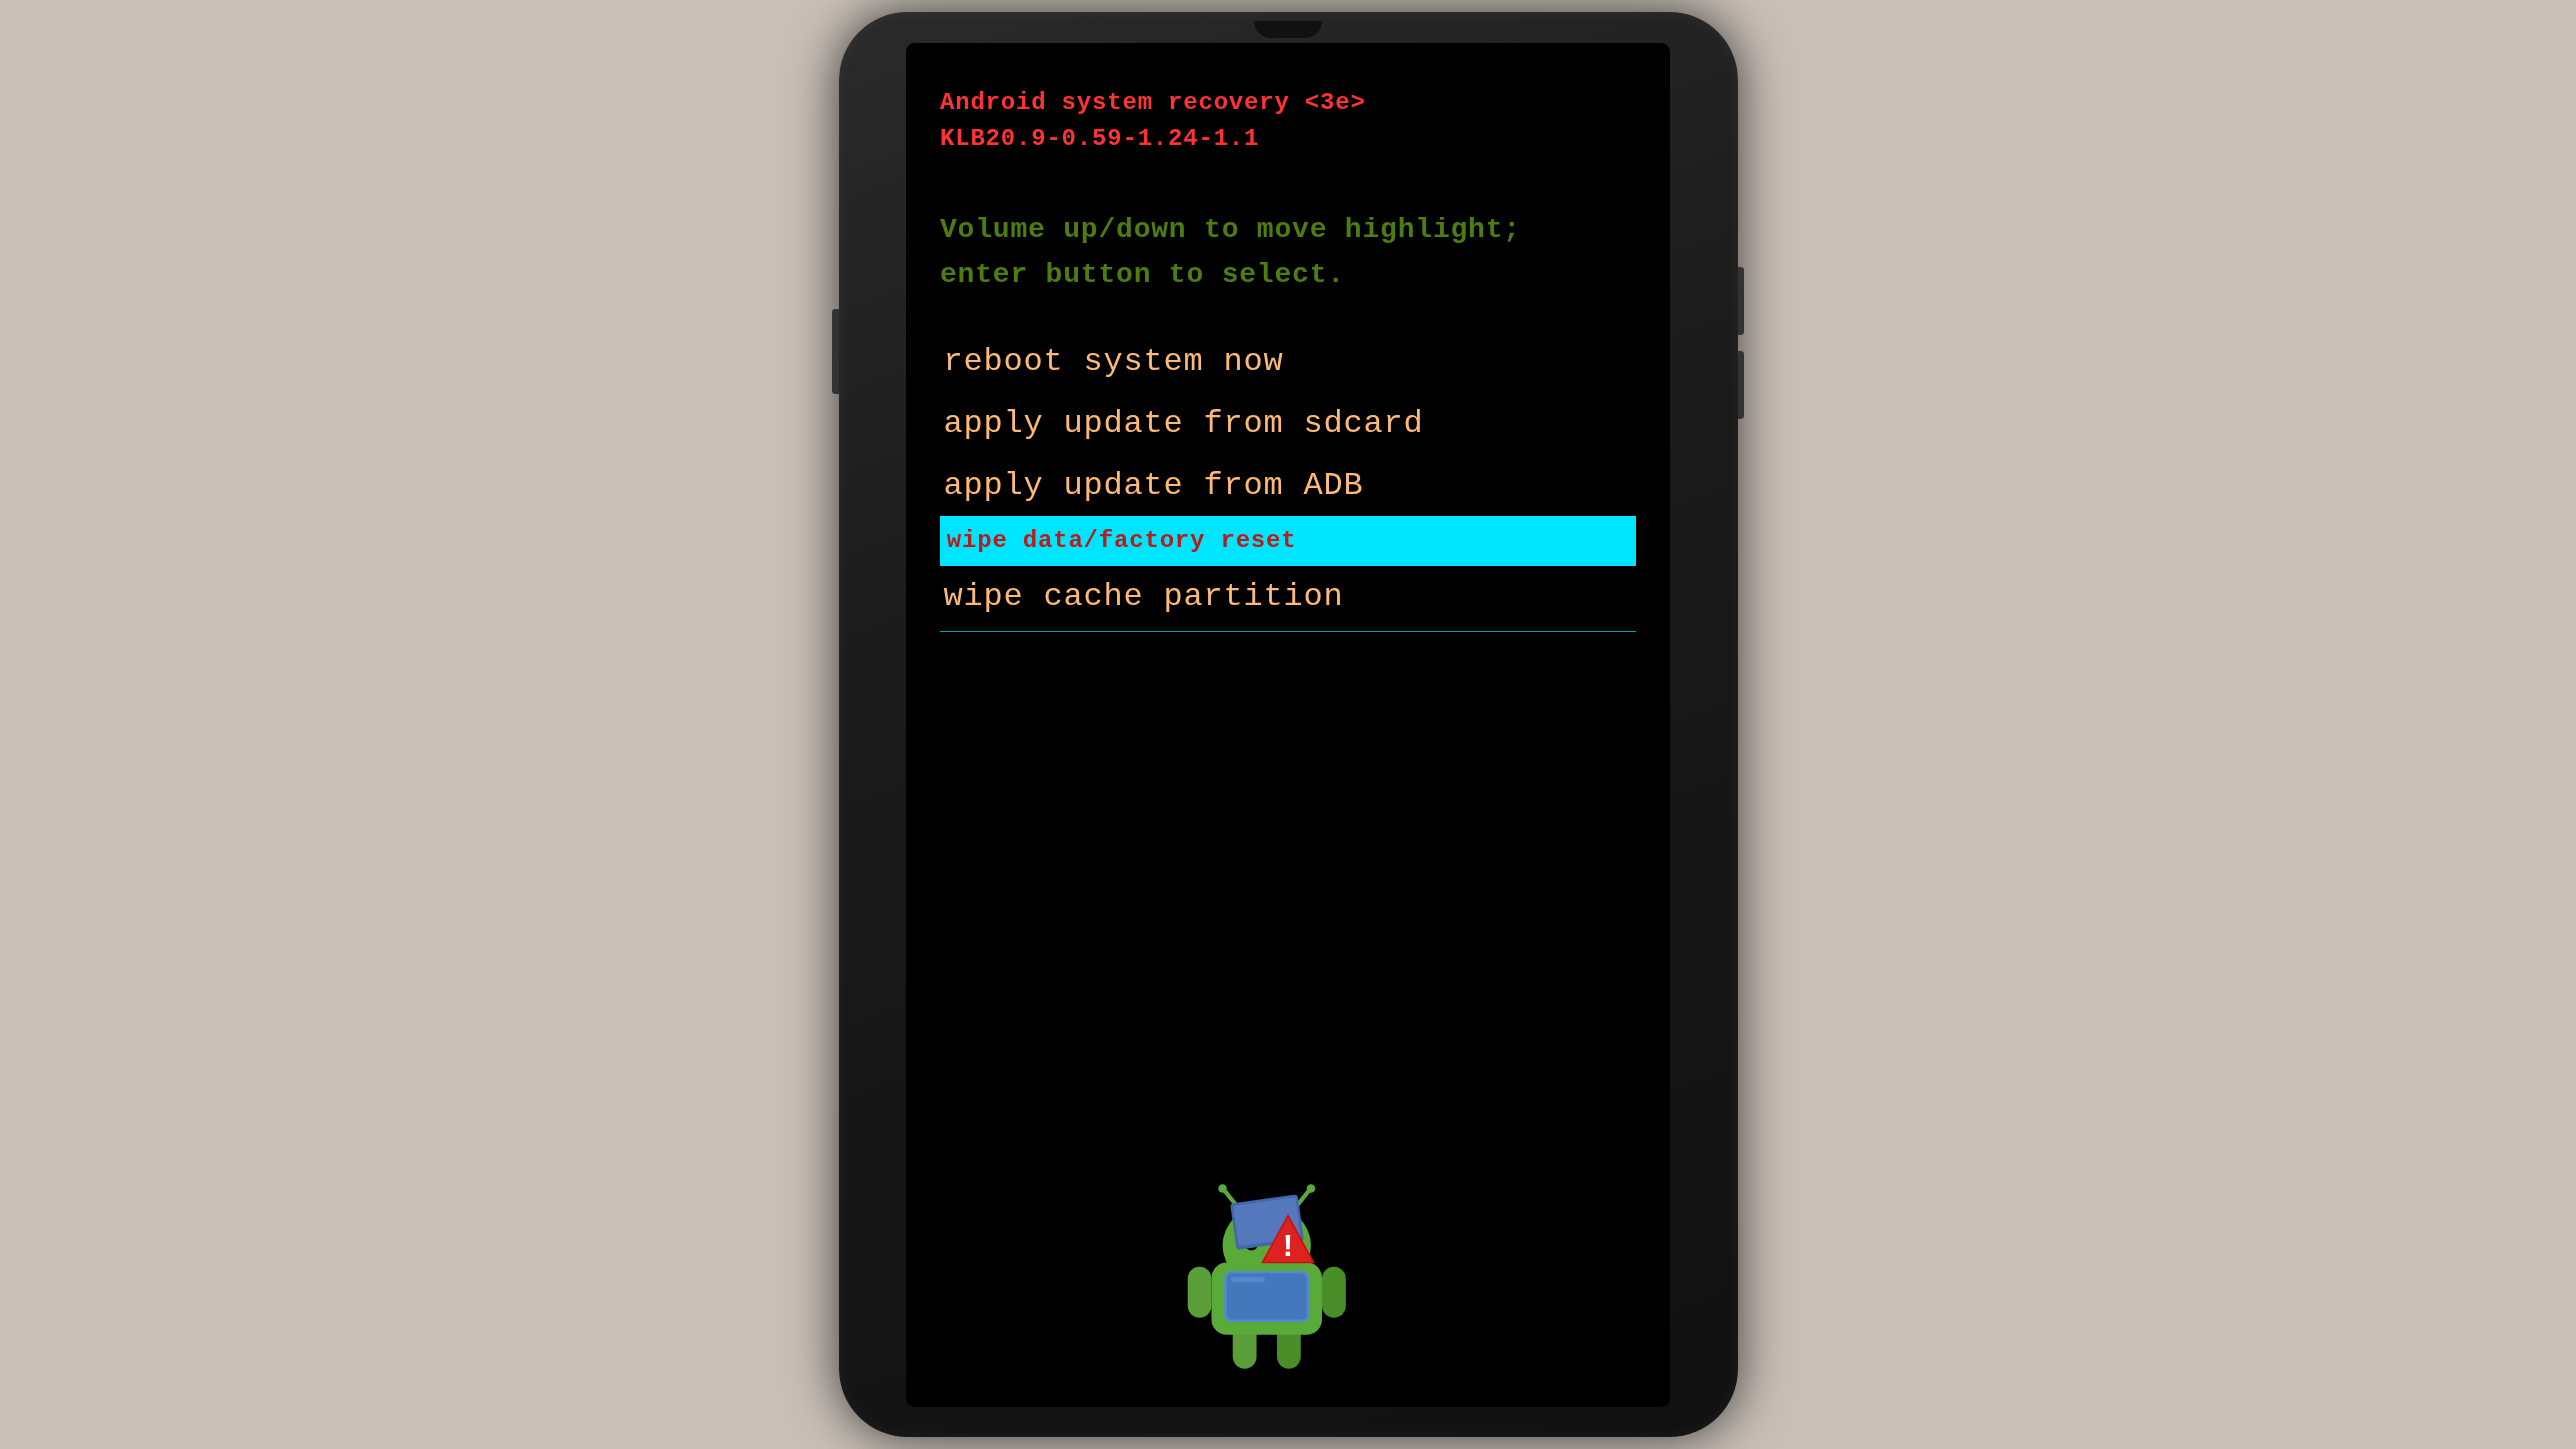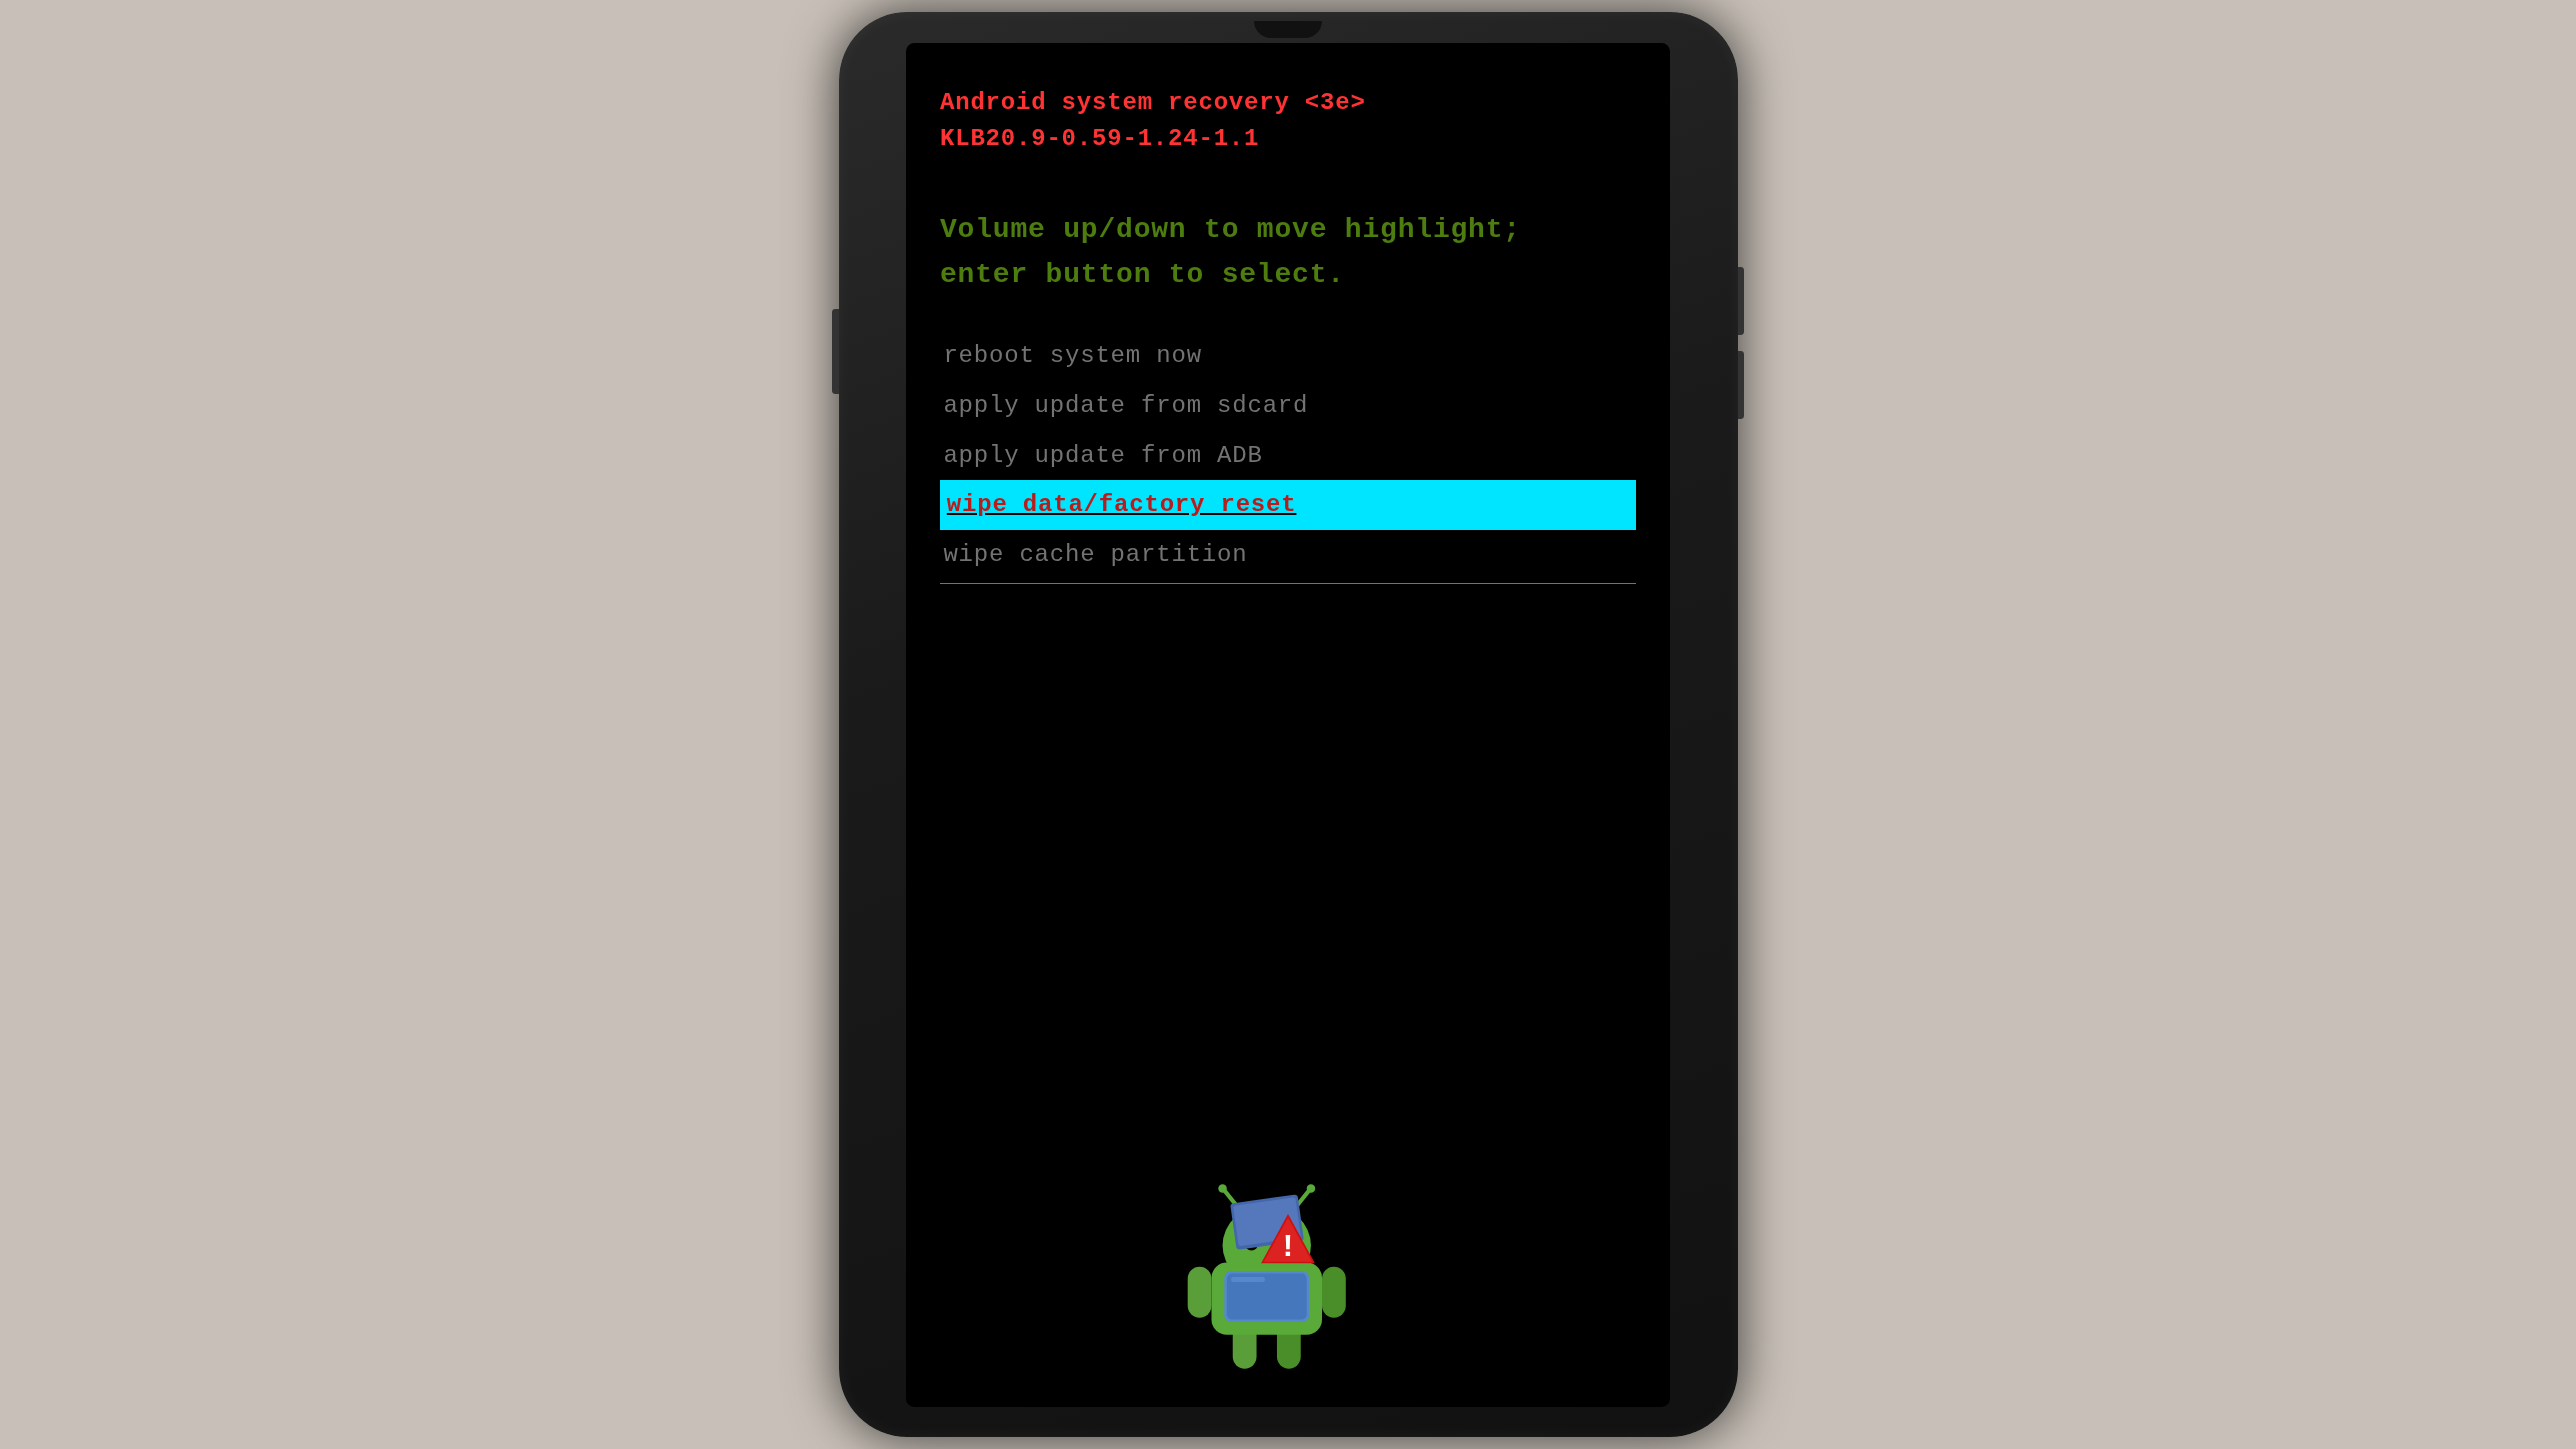--- a/index.html
+++ b/index.html
@@ -41,21 +41,20 @@
     .screen {
       width: 764px;
       height: 1364px;
       background: #000;
       border-radius: 8.5px;
       overflow: hidden;
       position: relative;
       display: flex;
       flex-direction: column;
       padding: 34px 25.5px 0 25.5px;
-      text-decoration: underline;
     }
 
     .recovery-content {
       flex: 1;
       display: flex;
       flex-direction: column;
       padding: 8.5px 8.5px 0 8.5px;
     }
 
     .header-section {
@@ -81,22 +80,22 @@
       font-weight: bold;
       letter-spacing: 0.8px;
       line-height: 1.6;
     }
 
     .menu-section {
       flex: 0;
     }
 
     .menu-item {
-      color: #737373;
-      font-size: 24px;
+      color: #fdba74;
+      font-size: 32px;
       letter-spacing: 0.8px;
       padding: 6.8px 3.4px;
       line-height: 1.5;
     }
 
     .menu-item.selected {
       background: #00e5ff;
       color: #b91c1c;
       font-weight: bold;
       padding: 6.8px 6.8px;

